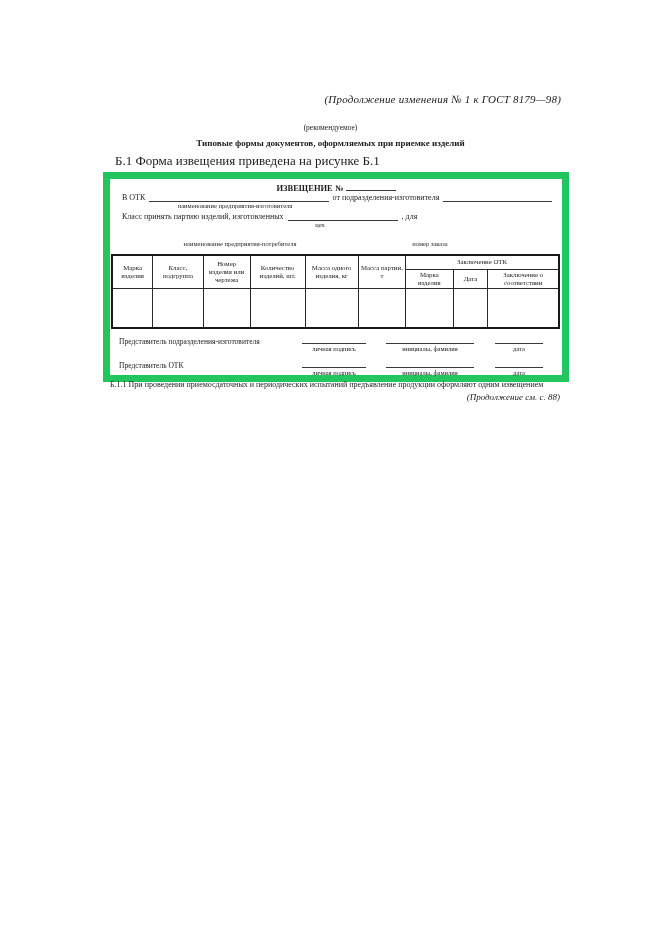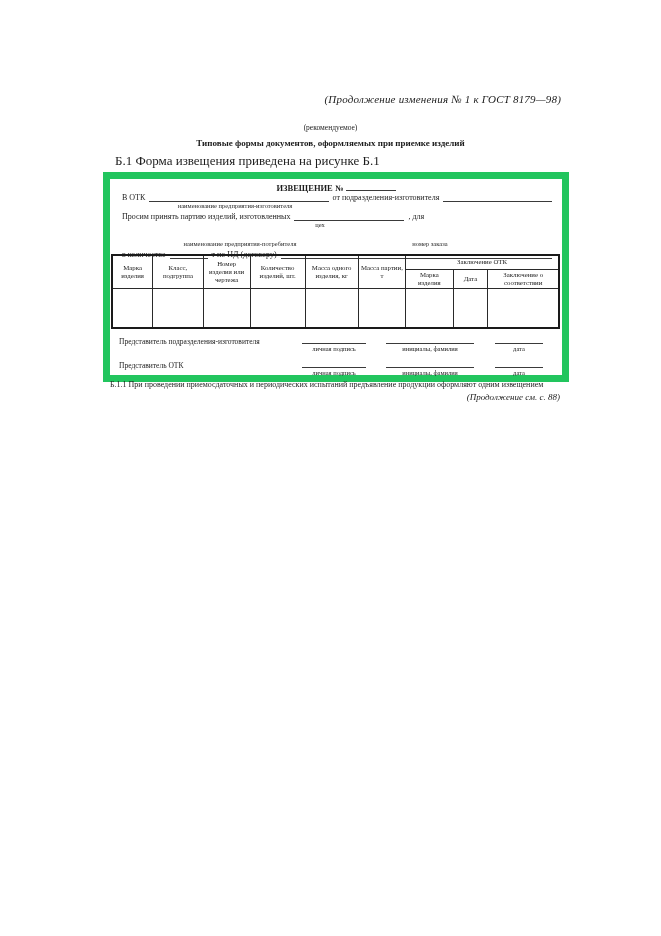--- a/index.html
+++ b/index.html
@@ -125,39 +125,33 @@
       <span class="txt">В ОТК</span>
       <span class="blank" style="flex:1.65"></span>
       <span class="txt">от подразделения-изготовителя</span>
       <span class="blank" style="flex:1"></span>
     </div>
     <div class="sub-row" style="top:23px">
       <span class="sub-label" style="left:30px;width:190px">наименование предприятия-изготовителя</span>
     </div>
 
     <div class="f-line" style="top:33px">
-      <span class="txt">Просим принять партию изделий, изготовленных</span>
+      <span class="txt">Класс принять партию изделий, изготовленных</span>
       <span class="blank" style="width:110px"></span>
       <span class="txt">, для</span>
     </div>
     <div class="sub-row" style="top:42px">
       <span class="sub-label" style="left:160px;width:100px">цех</span>
     </div>
 
     <div class="sub-row" style="top:61px">
       <span class="sub-label" style="left:30px;width:200px">наименование предприятия-потребителя</span>
       <span class="sub-label" style="left:255px;width:130px">номер заказа</span>
     </div>
 
-    <div class="f-line" style="top:71px">
-      <span class="txt">в количестве</span>
-      <span class="blank" style="width:38px"></span>
-      <span class="txt">т по НД (договору)</span>
-      <span class="blank" style="flex:1"></span>
-    </div>
 
     <table class="form-table">
       <colgroup>
         <col style="width:9.1%">
           <col style="width:11.3%">
           <col style="width:10.5%">
         <col style="width:12.3%">
           <col style="width:11.9%">
           <col style="width:10.6%">
         <col style="width:10.6%">

